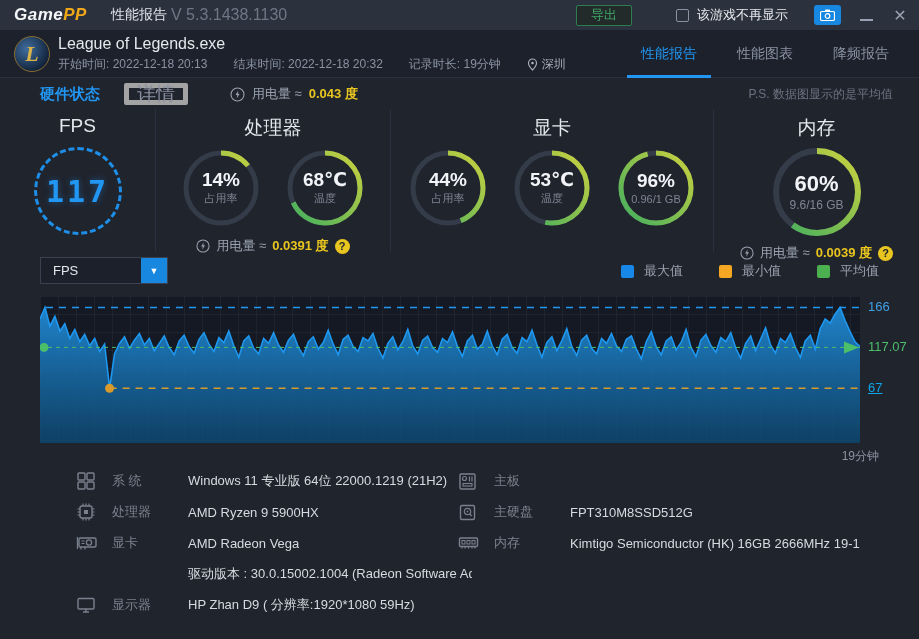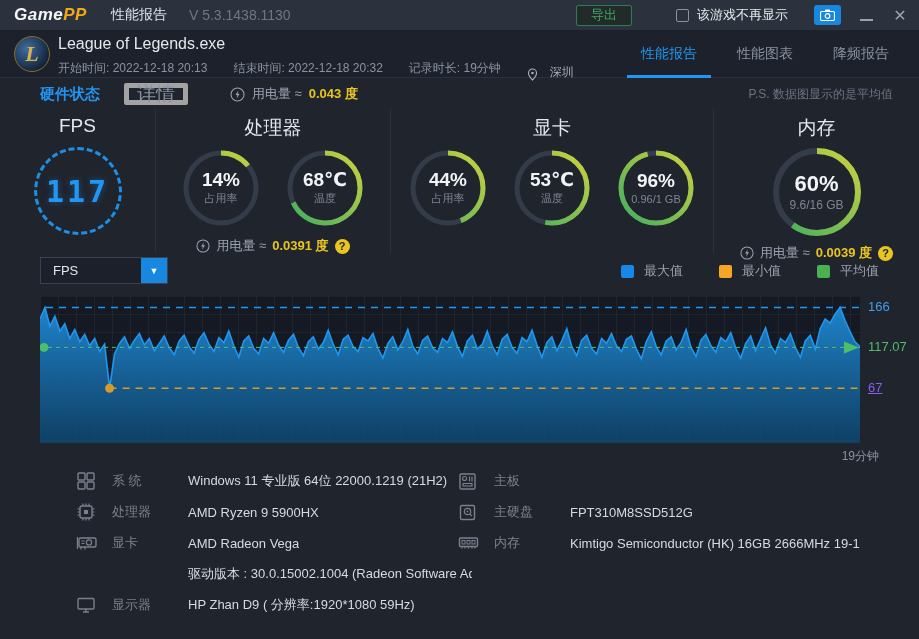--- a/index.html
+++ b/index.html
@@ -7,21 +7,21 @@
   body {
     position:relative; background:#20242d; overflow:hidden;
     font-family:"Liberation Sans","DejaVu Sans",sans-serif; color:#d5d8de;
   }
   
   .titlebar { position:absolute; top:0; left:0; right:0; height:30px; background:#2b313d;
     display:flex; align-items:center; }
   .logo { margin-left:14px; font-size:17px; font-weight:700; font-style:italic; letter-spacing:.5px; }
   .logo .g1 { color:#f5f6f8; } .logo .g2 { color:#f0a818; }
   .app-title { margin-left:24px; font-size:14px; color:#dfe3ea; }
-  .version { margin-left:22px; font-size:14px; color:#6f7786; }
+  .version { margin-left:4px; font-size:16px; color:#6f7786; }
   .tb-spacer { flex:1; }
   .export-btn { width:56px; height:21px; border:1px solid #2f7d4f; color:#3fa768; background:#222b2a;
     font-size:13px; display:flex; align-items:center; justify-content:center; border-radius:2px; cursor:pointer; }
   .hide-check { display:flex; align-items:center; margin-left:44px; }
   .checkbox { width:13px; height:13px; border:1px solid #8a93a3; border-radius:2px; background:transparent; }
   .hide-label { margin-left:8px; font-size:13px; color:#e8eaee; }
   .camera-btn { margin-left:26px; width:27px; height:20px; background:#1787e0; border-radius:3px;
     display:flex; align-items:center; justify-content:center; cursor:pointer; }
   .win-btn { color:#9aa2b1; font-size:15px; margin-left:16px; cursor:pointer; width:18px; text-align:center; }
   .win-btn.close { margin-right:10px; font-size:16px; }
@@ -29,21 +29,21 @@
   
   .game-header { position:absolute; top:30px; left:0; right:0; height:48px; background:#1c212b;
     border-bottom:1px solid #2a3040; }
   .lol-icon { position:absolute; left:14px; top:6px; width:36px; height:36px; border-radius:50%;
     background:radial-gradient(circle at 35% 35%, #3f6d9e, #14263f 70%, #0a1626);
     border:1px solid #8a6d2f; display:flex; align-items:center; justify-content:center; }
   .lol-l { font-family:"Liberation Serif",serif; font-style:italic; font-weight:bold; font-size:22px; color:#d9b24a; }
   .game-name { position:absolute; left:58px; top:5px; font-size:16px; color:#e4e7ec; }
   .game-meta { position:absolute; left:58px; top:26px; display:flex; align-items:center; gap:26px;
     font-size:12px; color:#8a92a2; }
-  .loc { display:flex; align-items:flex-end; gap:12px; color:#aab1bd;margin-top:8px; }
+  .loc { display:flex; align-items:center; gap:4px; color:#aab1bd; }
   .tabs { position:absolute; right:10px; top:0; height:48px; display:flex; }
   .tab { padding:0 20px; display:flex; align-items:center; font-size:14px; color:#8a92a2;
     position:relative; cursor:pointer; }
   .tab.active { color:#2196f3; }
   .tab.active::after { content:""; position:absolute; left:6px; right:6px; bottom:0; height:3px; background:#2196f3; }
   
   .status-row { position:absolute; top:79px; left:0; right:0; height:30px; display:flex; align-items:center; }
   .hw-title { margin-left:40px; font-size:15px; font-weight:bold; color:#2196f3; }
   .detail-btn { margin-left:24px; width:64px; height:22px; border:5px solid #a3a3a3; border-radius:2px;
     color:#8a92a2; font-size:19px; display:flex; align-items:center; justify-content:center; cursor:pointer; }
@@ -88,21 +88,21 @@
   .legend-swatch { width:13px; height:13px; border-radius:2px; }
   
   .chart-panel { position:absolute; top:296px; left:40px; width:820px; height:147px; background:#141923;
     background-image:linear-gradient(rgba(255,255,255,.045) 1px, transparent 1px),
       linear-gradient(90deg, rgba(255,255,255,.045) 1px, transparent 1px);
     background-size:18px 18px; }
   .chart-panel svg { position:absolute; inset:0; }
   .axis-label { position:absolute; left:868px; font-size:13px; }
   .axis-max { color:#3f9fe8; }
   .axis-avg { color:#4cbf6b; }
-  .axis-min { color:#8b5cf6;text-decoration:underline; }
+  .axis-min { color:#0ea5e9;text-decoration:underline; }
   .time-label { position:absolute; right:40px; top:448px; font-size:12px; color:#8a92a2; }
   
   .sysinfo-col { position:absolute; top:470px; }
   .sysinfo-col.left { left:76px; width:396px; }
   .sysinfo-col.right { left:458px; width:455px; }
   .sys-row { display:flex; align-items:center; height:22px; margin-bottom:9px; }
   .sys-icon { width:24px; color:#7a818e; display:flex; align-items:center; }
   .sys-label { width:76px; font-size:13px; color:#7a818e; margin-left:12px; }
   .sys-value { font-size:13px; color:#d7dae0; white-space:nowrap; overflow:hidden; max-width:290px; }
   .sysinfo-col.right .sys-value { max-width:352px; }

